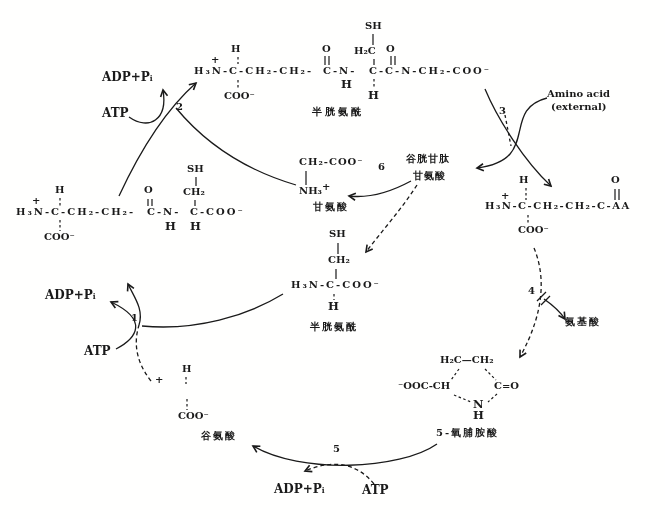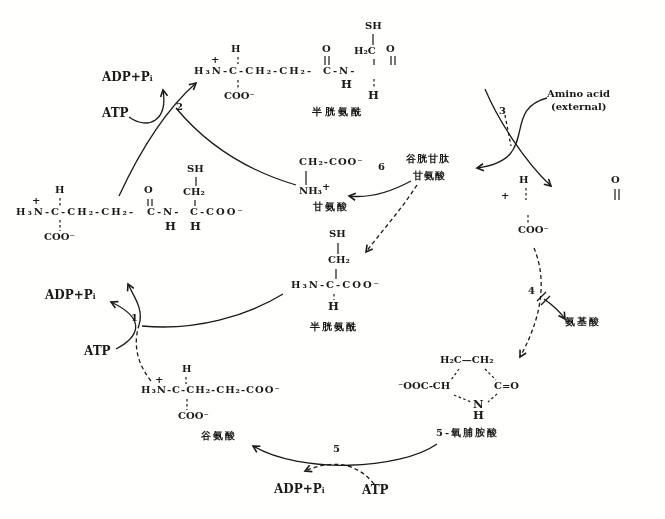--- a/index.html
+++ b/index.html
@@ -79,54 +79,55 @@
   </svg>
 
   <span class="t s14" style="left:102px;top:71px">ADP+Pᵢ</span>
   <span class="t s14" style="left:102px;top:107px">ATP</span>
   <span class="t s13" style="left:176px;top:102px">2</span>
 
   <span class="t s11" style="left:211px;top:55px">+</span>
   <span class="t s13" style="left:231px;top:44px">H</span>
   <span class="t s13 ls2" style="left:194px;top:66px">H₃N-C-CH₂-CH₂-</span>
   <span class="t s13 ls2" style="left:323px;top:66px">C-N-</span>
+  <span class="t s13 ls2" style="left:369px;top:66px">C-C-N-CH₂-COO⁻</span>
   <span class="t s13" style="left:224px;top:91px">COO⁻</span>
   <span class="t s13" style="left:322px;top:44px">O</span>
   <span class="t s12" style="left:341px;top:79px">H</span>
   <span class="t s13" style="left:354px;top:46px">H₂C</span>
   <span class="t s13" style="left:365px;top:21px">SH</span>
   <span class="t s12" style="left:368px;top:90px">H</span>
   <span class="t s13" style="left:386px;top:44px">O</span>
   <span class="t s13 ls3" style="left:312px;top:107px">半胱氨酰</span>
 
   <span class="t s13" style="left:499px;top:106px">3</span>
   <span class="t s13" style="left:547px;top:89px">Amino acid</span>
   <span class="t s13" style="left:551px;top:102px">(external)</span>
 
   <span class="t s11" style="left:501px;top:191px">+</span>
   <span class="t s13" style="left:519px;top:175px">H</span>
+  <span class="t s13 ls15" style="left:485px;top:201px">H₃N-C-CH₂-CH₂-C-AA</span>
   <span class="t s13" style="left:611px;top:175px">O</span>
   <span class="t s13" style="left:518px;top:225px">COO⁻</span>
   <span class="t s13" style="left:528px;top:286px">4</span>
   <span class="t s13 ls2" style="left:565px;top:317px">氨基酸</span>
 
   <span class="t s13" style="left:440px;top:355px">H₂C—CH₂</span>
   <span class="t s13" style="left:398px;top:381px">⁻OOC-CH</span>
   <span class="t s13" style="left:494px;top:381px">C=O</span>
   <span class="t s12" style="left:473px;top:399px">N</span>
   <span class="t s12" style="left:473px;top:410px">H</span>
   <span class="t s13 ls2" style="left:436px;top:428px">5-氧脯胺酸</span>
 
   <span class="t s13" style="left:333px;top:444px">5</span>
   <span class="t s14" style="left:274px;top:483px">ADP+Pᵢ</span>
   <span class="t s14" style="left:362px;top:484px">ATP</span>
 
   <span class="t s11" style="left:155px;top:375px">+</span>
   <span class="t s13" style="left:182px;top:364px">H</span>
-  <span class="t s13 ls1" style="left:141px;top:385px">H₃N-C-CH₂-CH₂-COO⁻</span>
   <span class="t s13" style="left:178px;top:411px">COO⁻</span>
   <span class="t s13 ls2" style="left:201px;top:431px">谷氨酸</span>
 
   <span class="t s13" style="left:131px;top:313px">1</span>
   <span class="t s14" style="left:45px;top:289px">ADP+Pᵢ</span>
   <span class="t s14" style="left:84px;top:345px">ATP</span>
 
   <span class="t s11" style="left:32px;top:196px">+</span>
   <span class="t s13" style="left:55px;top:185px">H</span>
   <span class="t s13 ls2" style="left:16px;top:207px">H₃N-C-CH₂-CH₂-</span>

